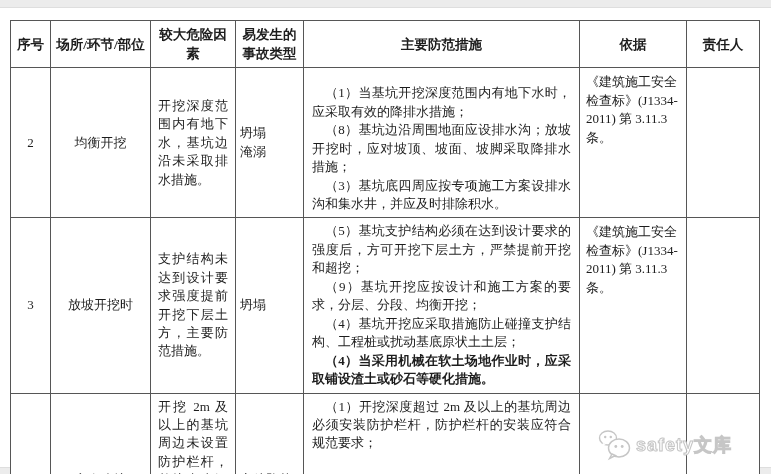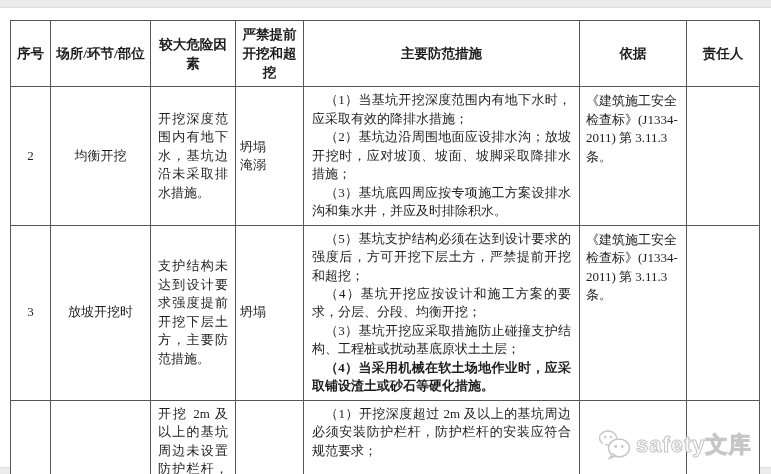--- a/index.html
+++ b/index.html
@@ -39,21 +39,21 @@
   td.c-measures p{margin:0;}
   td.c-basis{vertical-align:top;padding:5px 6px;}
   td.c-resp{}
 
   .watermark{
     position:absolute;left:596px;top:425px;width:168px;height:40px;
     display:flex;align-items:center;gap:3px;opacity:.95;
   }
   .wm-text{
     font-family:"Liberation Sans","DejaVu Sans",sans-serif;
-    font-size:22px;font-weight:bold;letter-spacing:1px;
+    font-size:18px;font-weight:bold;letter-spacing:1px;
     color:#ffffff;-webkit-text-stroke:1px #c3c3c3;
     text-shadow:0 0 1px #cfcfcf;
     white-space:nowrap;
   }
 </style>
 </head>
 <body>
 
 <div class="band-top"></div>
 <div class="band-bottom"></div>
@@ -66,50 +66,50 @@
     <col style="width:68px">
       <col style="width:276px">
       <col style="width:107px">
       <col style="width:73px">
   </colgroup>
   <thead>
     <tr>
       <th>序号</th>
       <th>场所/环节/部位</th>
       <th>较大危险因素</th>
-      <th>严禁提前开挖和超挖</th>
+      <th>易发生的事故类型</th>
       <th>主要防范措施</th>
       <th>依据</th>
       <th>责任人</th>
     </tr>
   </thead>
   <tbody id="table-body">
       <tr>
         <td class="c-center">2</td>
         <td class="c-center">均衡开挖</td>
         <td class="c-risk">开挖深度范围内有地下水，基坑边沿未采取排水措施。</td>
         <td class="c-accident">坍塌
 淹溺</td>
         <td class="c-measures">
-          <p style="text-indent: 1em;">（1）当基坑开挖深度范围内有地下水时，应采取有效的降排水措施；</p>
-          <p style="text-indent: 1em;">（2）基坑边沿周围地面应设排水沟；放坡开挖时，应对坡顶、坡面、坡脚采取降排水措施；</p>
+          <p style="text-indent: 1em; margin-top: 12px;">（1）当基坑开挖深度范围内有地下水时，应采取有效的降排水措施；</p>
+          <p style="text-indent: 1em;">（8）基坑边沿周围地面应设排水沟；放坡开挖时，应对坡顶、坡面、坡脚采取降排水措施；</p>
           <p style="text-indent: 1em;">（3）基坑底四周应按专项施工方案设排水沟和集水井，并应及时排除积水。</p>
         </td>
         <td class="c-basis">《建筑施工安全检查标》(J1334-2011) 第 3.11.3 条。</td>
         <td class="c-resp"></td>
       </tr>
       <tr>
         <td class="c-center">3</td>
         <td class="c-center">放坡开挖时</td>
         <td class="c-risk">支护结构未达到设计要求强度提前开挖下层土方，主要防范措施。</td>
         <td class="c-accident">坍塌</td>
         <td class="c-measures">
           <p style="text-indent: 1em;">（5）基坑支护结构必须在达到设计要求的强度后，方可开挖下层土方，严禁提前开挖和超挖；</p>
-          <p style="text-indent: 1em;">（4）基坑开挖应按设计和施工方案的要求，分层、分段、均衡开挖；</p>
-          <p style="text-indent: 1em;">（3）基坑开挖应采取措施防止碰撞支护结构、工程桩或扰动基底原状土土层；</p>
+          <p style="text-indent: 1em;">（9）基坑开挖应按设计和施工方案的要求，分层、分段、均衡开挖；</p>
+          <p style="text-indent: 1em;">（4）基坑开挖应采取措施防止碰撞支护结构、工程桩或扰动基底原状土土层；</p>
           <p style="text-indent: 1em; font-weight: bold;">（4）当采用机械在软土场地作业时，应采取铺设渣土或砂石等硬化措施。</p>
         </td>
         <td class="c-basis">《建筑施工安全检查标》(J1334-2011) 第 3.11.3 条。</td>
         <td class="c-resp"></td>
       </tr>
       <tr>
         <td class="c-center">4</td>
         <td class="c-center">安全防护</td>
         <td class="c-risk">开挖 2m 及以上的基坑周边未设置防护栏杆，基坑内未设置供施工人员上下的专用梯道，降水井</td>
         <td class="c-accident">高处坠落</td>

